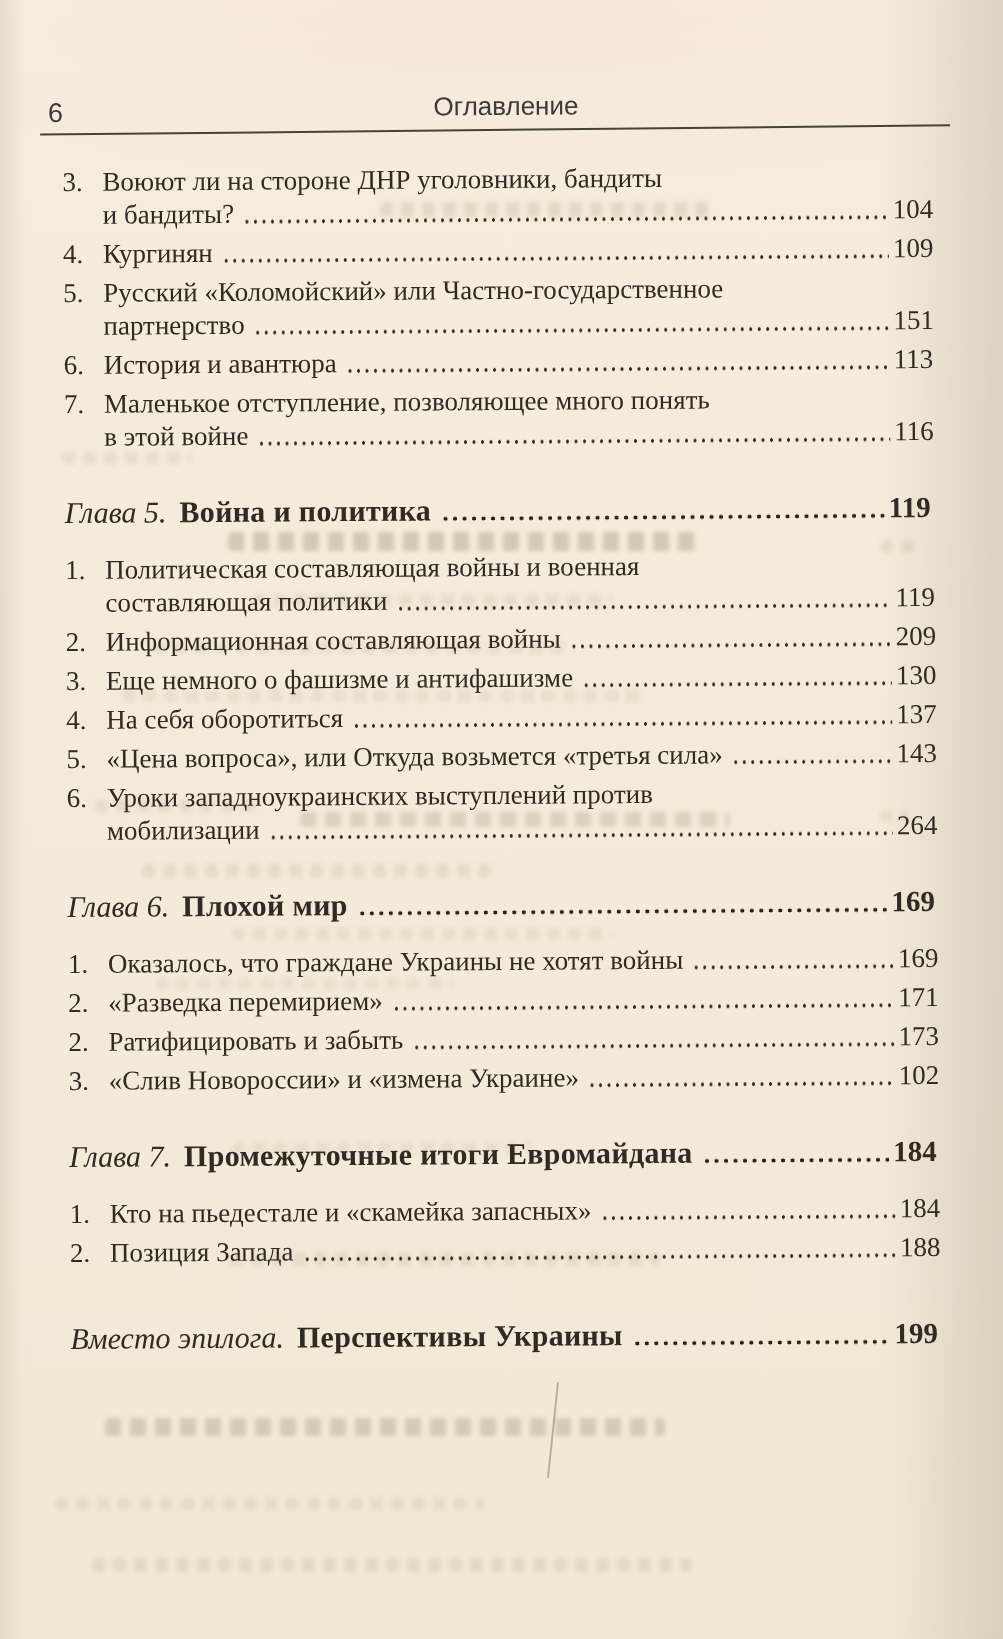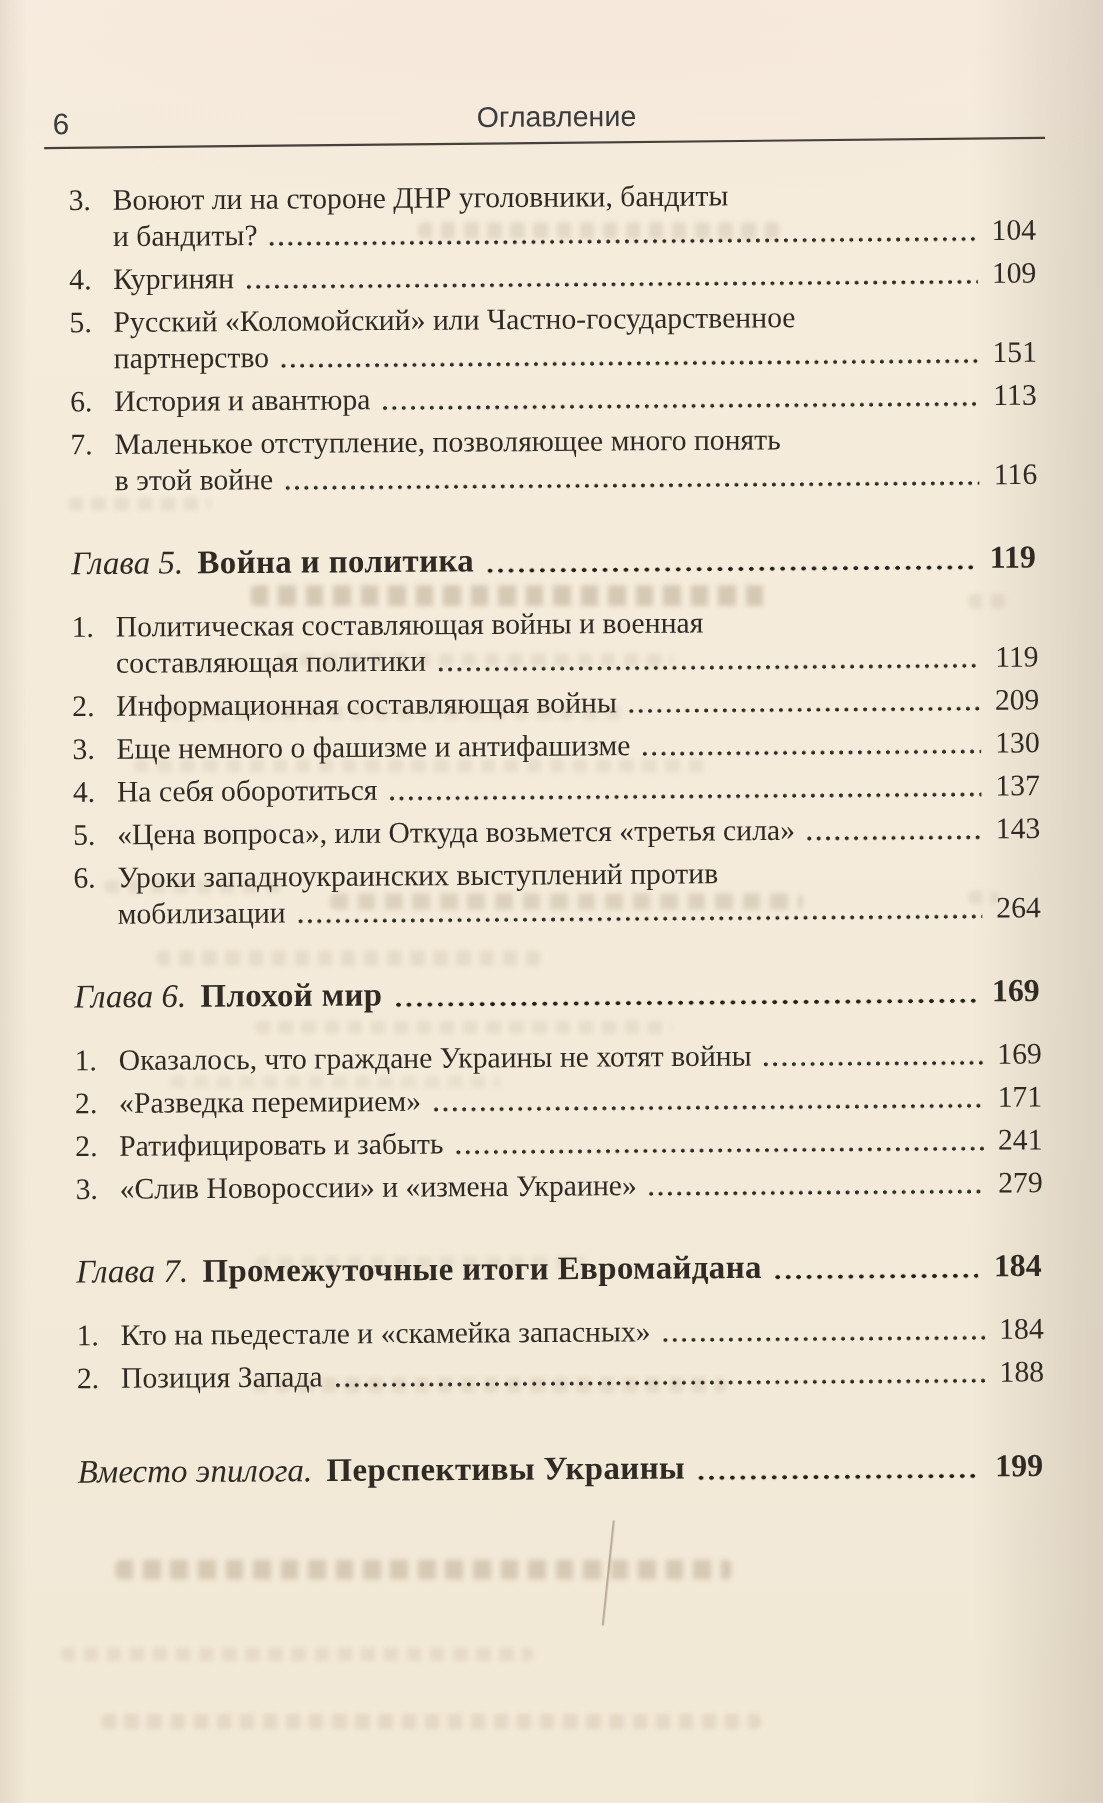--- a/index.html
+++ b/index.html
@@ -63,21 +63,21 @@
   .entry .num{flex:0 0 40px;}
   .entry .body{flex:1 1 auto;display:flex;flex-direction:column;min-width:0;}
   .line{display:flex;align-items:baseline;}
   .txt{white-space:nowrap;}
   .dots{flex:1 1 auto;min-width:18px;position:relative;margin:0 4px 0 9px;align-self:stretch;}
   .dots::after{
     content:"";position:absolute;left:0;right:0;bottom:7px;height:4px;
     background-image:radial-gradient(circle, var(--ink) 1.5px, rgba(0,0,0,0) 1.9px);
     background-size:8.5px 4px;background-repeat:repeat-x;background-position:left center;
   }
-  .pg{flex:0 0 58px;text-align:center;white-space:nowrap;}
+  .pg{flex:0 0 58px;text-align:left;white-space:nowrap;}
   .chapter{
     display:flex;align-items:baseline;
     font-size:30px;line-height:38px;
     margin:40px 0 22px 0;
   }
   .chapter .label{font-style:italic;}
   .chapter .title{font-weight:bold;margin-left:13px;letter-spacing:.3px;white-space:nowrap;}
   .chapter .dots{margin:0 4px 0 10px;}
   .chapter .dots::after{
     bottom:8px;height:5px;
@@ -275,31 +275,31 @@
               <span class="pg">171</span>
             </div>
           </div>
         </div>
         <div class="entry">
           <span class="num">2.</span>
           <div class="body">
             <div class="line">
               <span class="txt">Ратифицировать и забыть</span>
               <span class="dots"></span>
-              <span class="pg">241</span>
+              <span class="pg">173</span>
             </div>
           </div>
         </div>
         <div class="entry">
           <span class="num">3.</span>
           <div class="body">
             <div class="line">
               <span class="txt">«Слив Новороссии» и «измена Украине»</span>
               <span class="dots"></span>
-              <span class="pg">279</span>
+              <span class="pg">102</span>
             </div>
           </div>
         </div>
         <div class="chapter">
           <span class="label">Глава 7.</span>
           <span class="title">Промежуточные итоги Евромайдана</span>
           <span class="dots"></span>
           <span class="pg">184</span>
         </div>
         <div class="entry">

